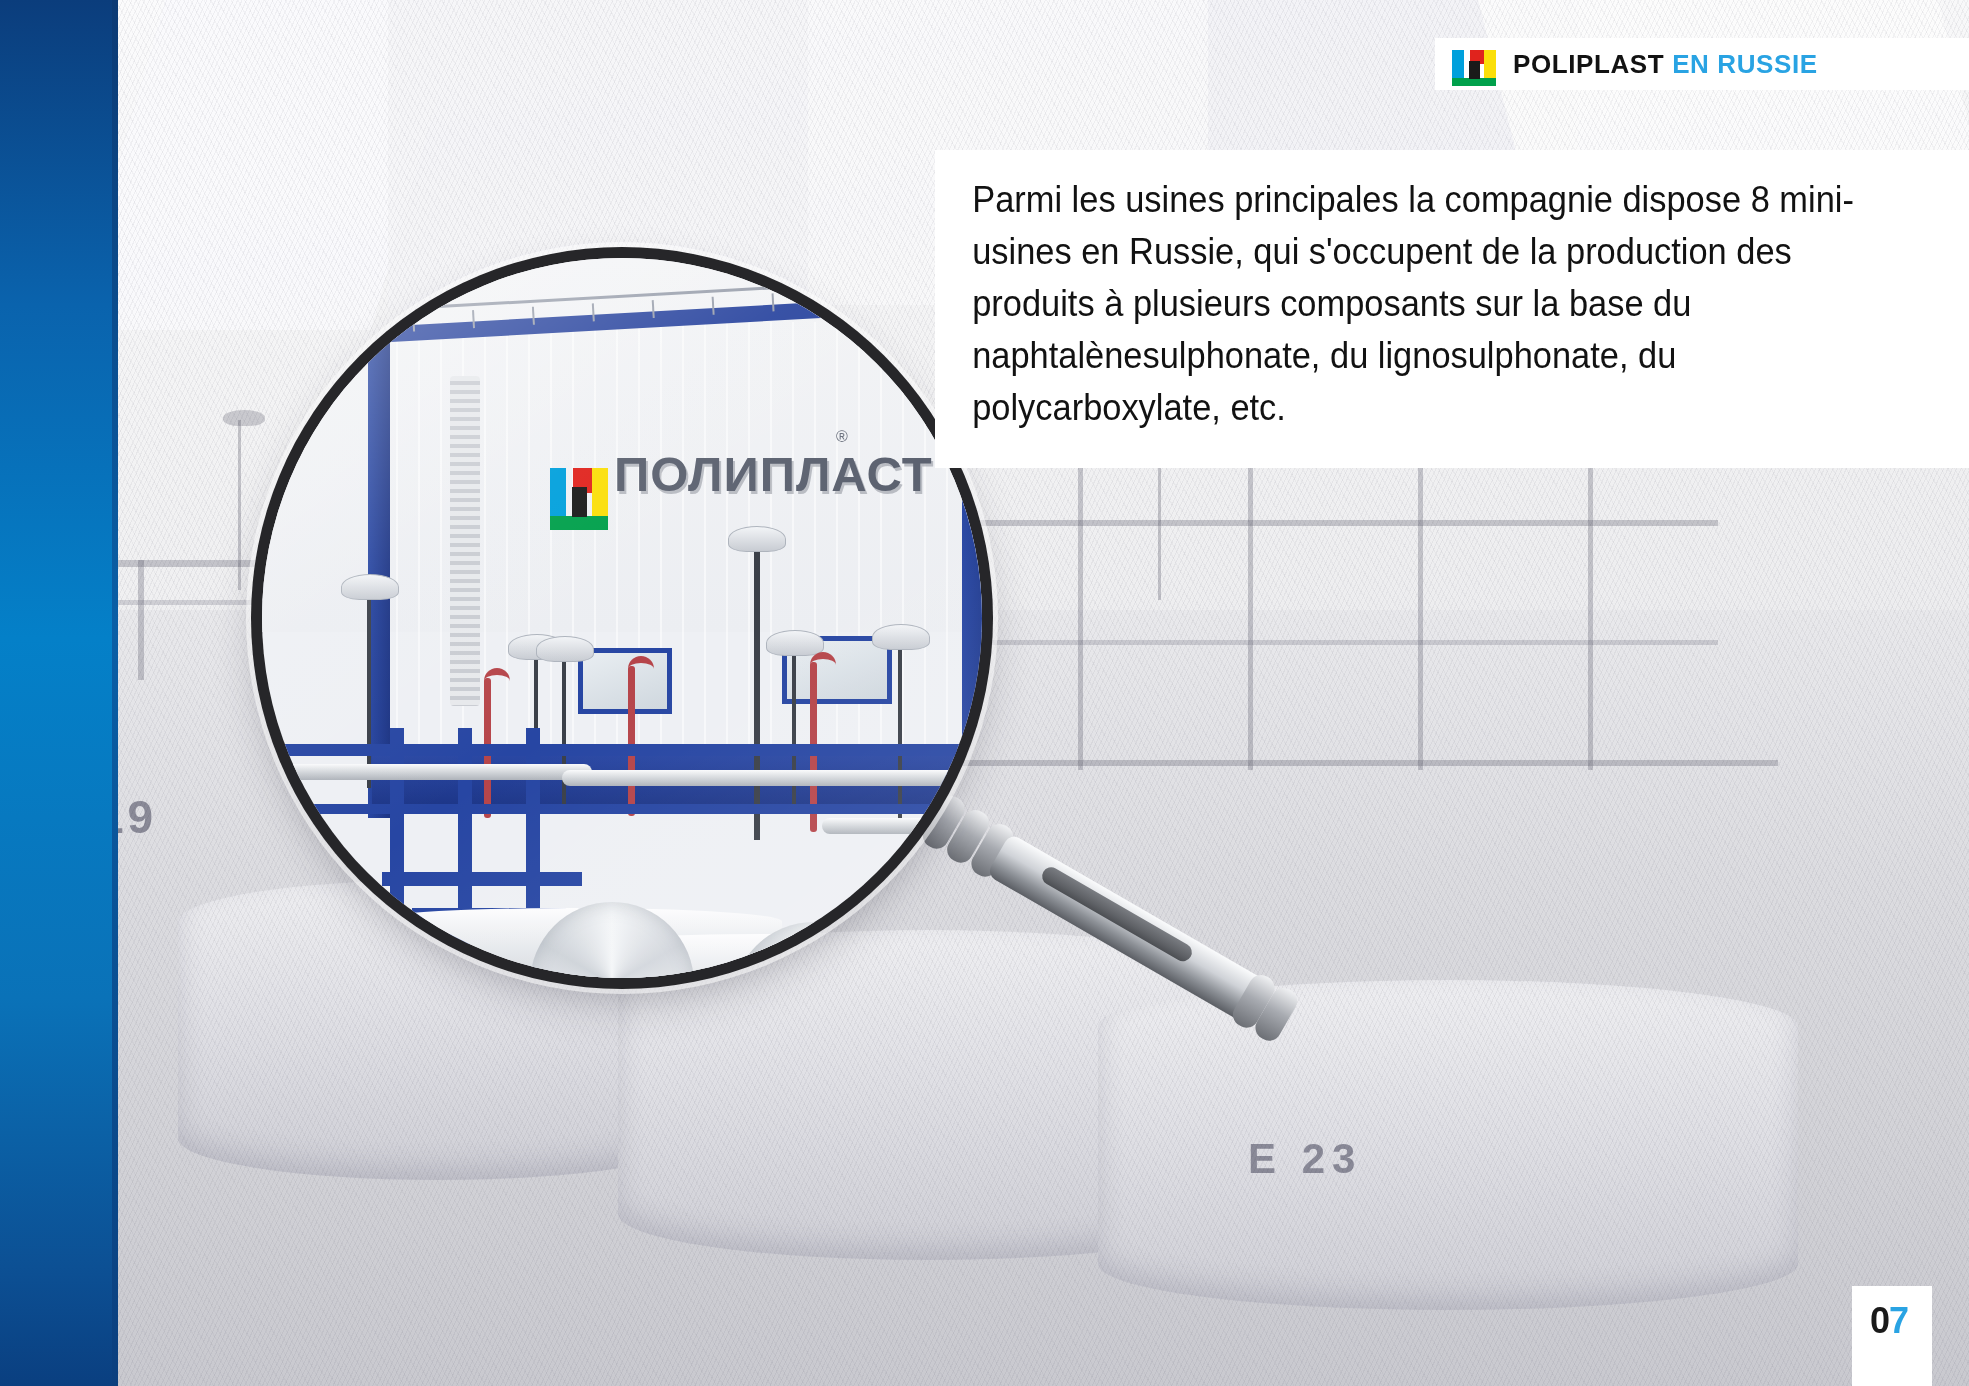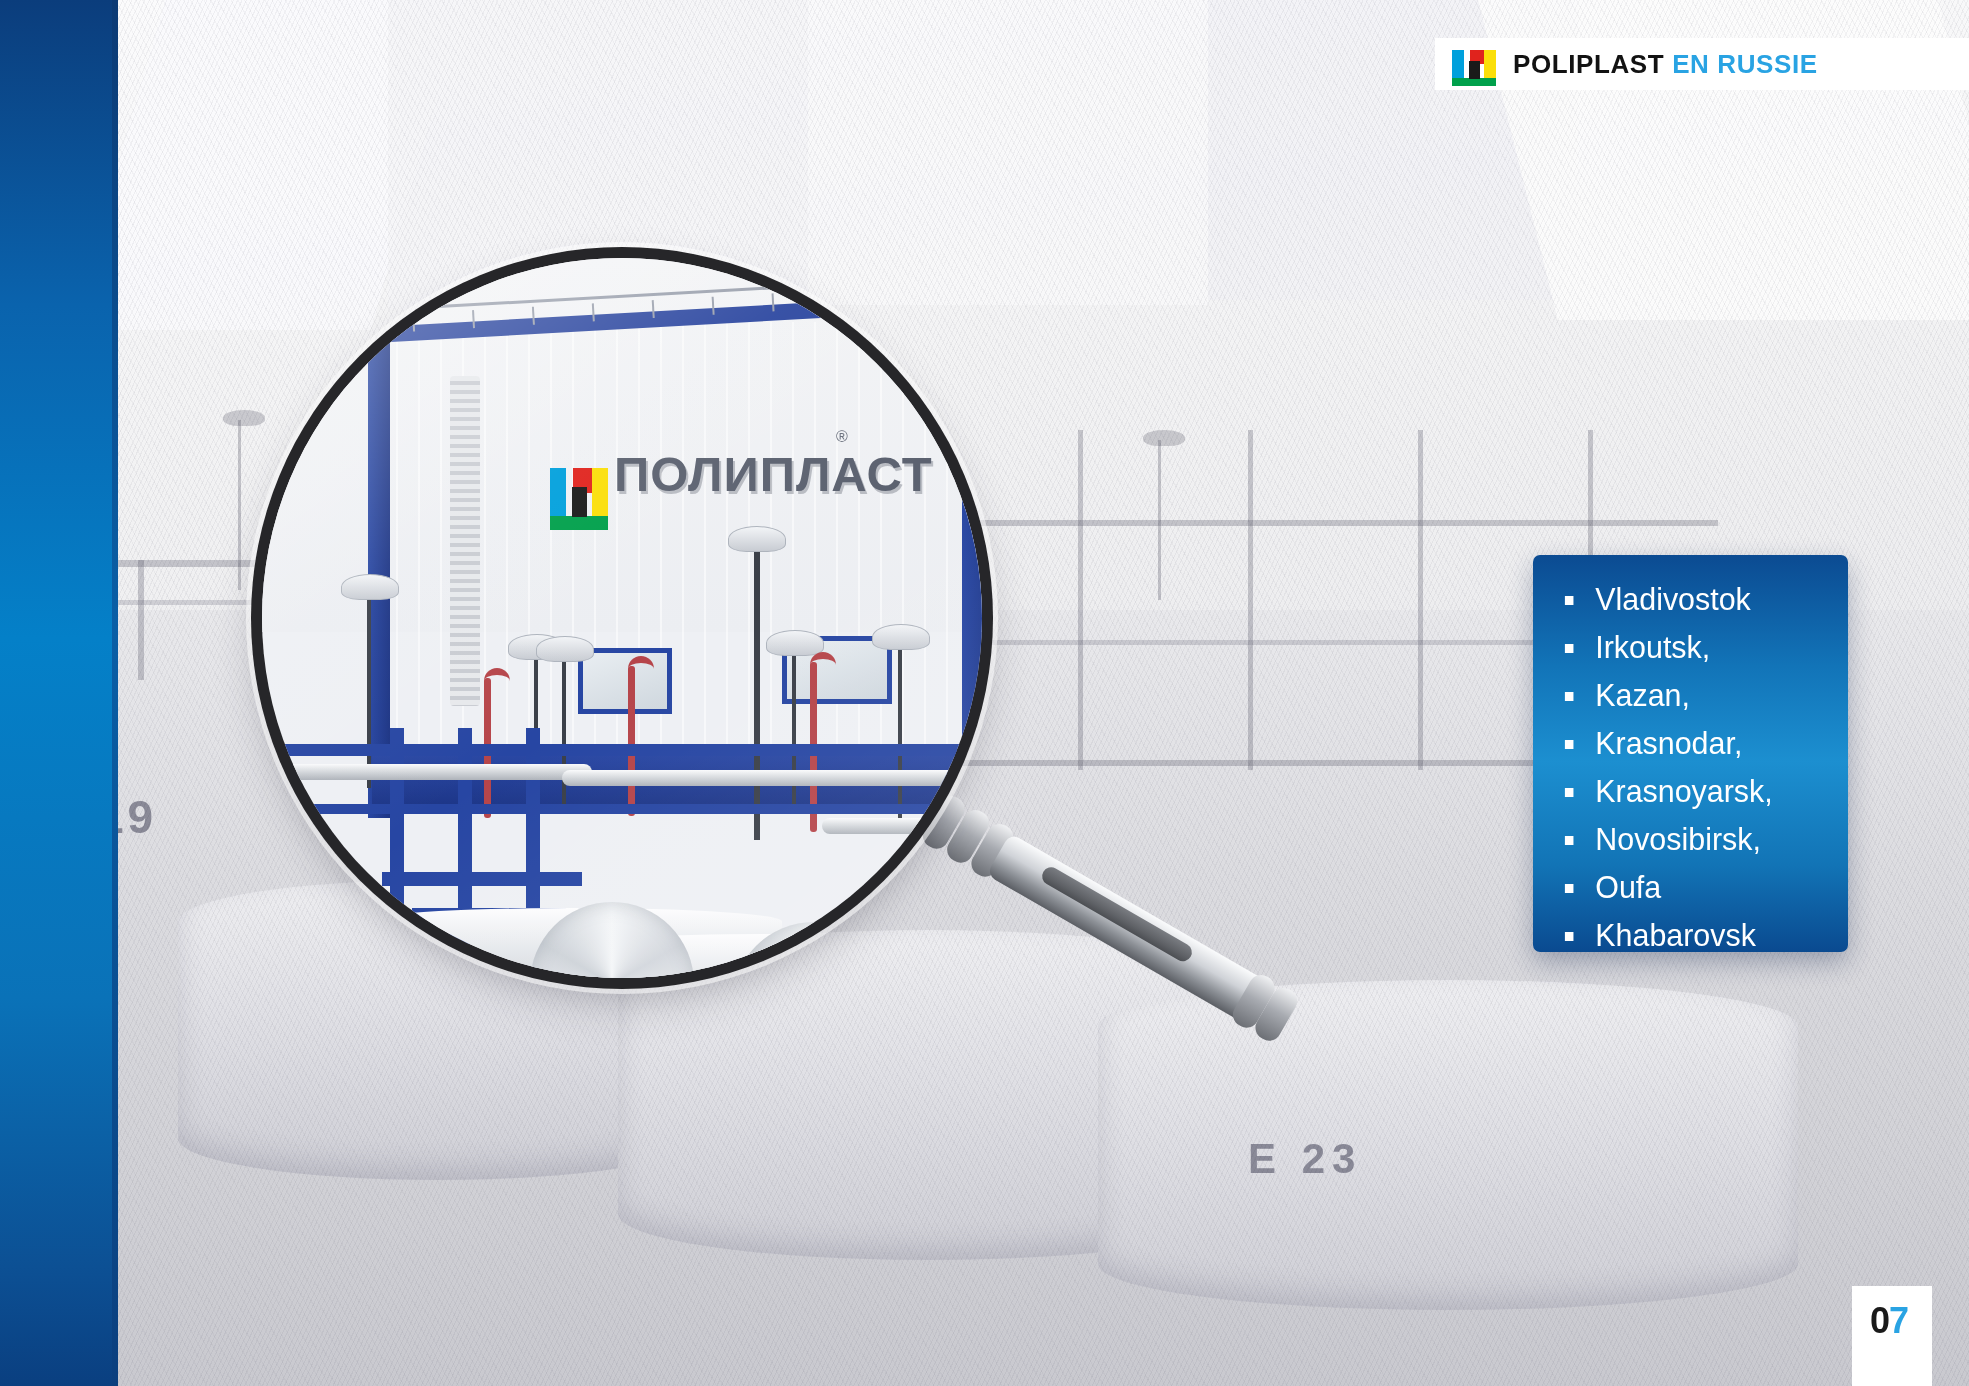--- a/index.html
+++ b/index.html
@@ -343,32 +343,23 @@
         <span class="pl-red"></span>
       <span class="pl-yellow"></span>
         <span class="pl-green"></span>
         <span class="pl-dark"></span>
     </div>
   </div>
   <div class="logo-text">
     <span class="b">POLIPLAST</span><span>&nbsp;</span><span class="c">EN RUSSIE</span>
   </div>
 
-
-  <div class="cities-card">
-    <ul>
-      <li>Vladivostok</li>
-      <li>Irkoutsk,</li>
-      <li>Kazan,</li>
-      <li>Krasnodar,</li>
-      <li>Krasnoyarsk,</li>
-      <li>Novosibirsk,</li>
-      <li>Oufa</li>
-      <li>Khabarovsk</li>
-    </ul>
-  </div>
+  <div class="text-card">
+    <p>Parmi les usines principales la compagnie dispose 8 mini-usines en Russie, qui s'occupent de la production des produits à plusieurs composants sur la base du naphtalènesulphonate, du lignosulphonate, du polycarboxylate, etc.</p>
+  </div>
+
 
   <div class="page-box"></div>
   <div class="page-num">
     <span class="z">0</span><span class="s">7</span>
   </div>
 
 </div>
 
 </body></html>

